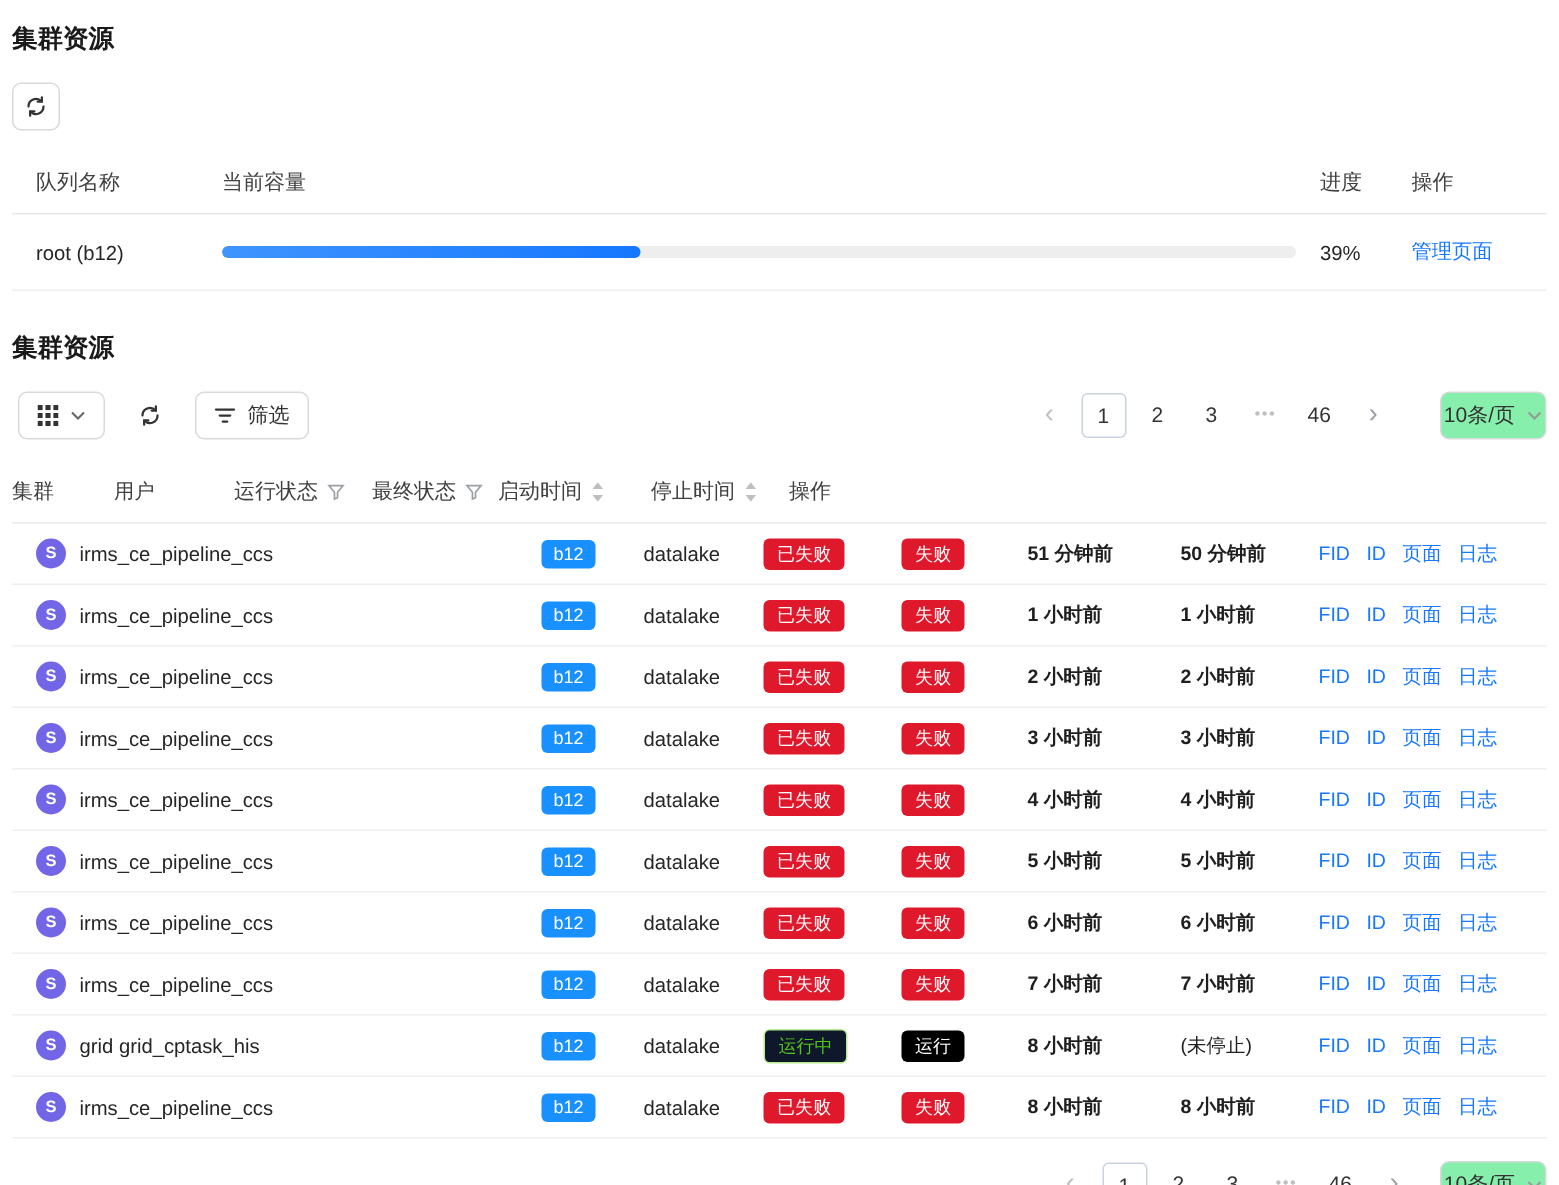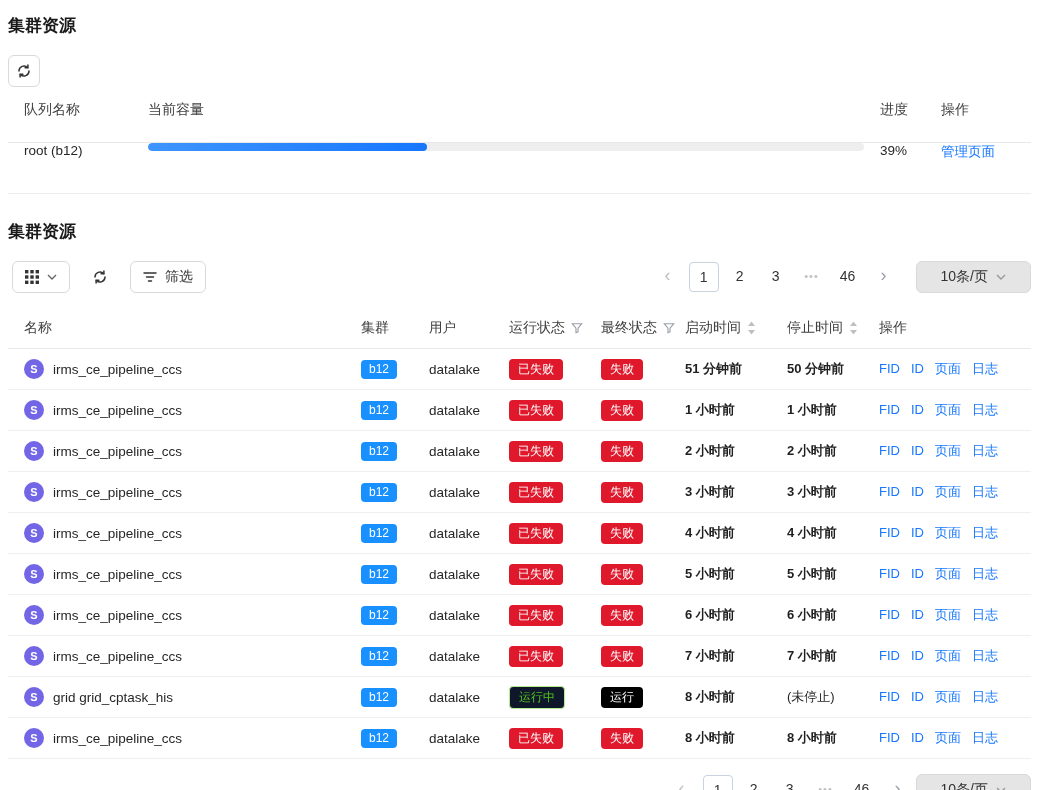--- a/index.html
+++ b/index.html
@@ -16,21 +16,21 @@
 
   .icon-btn {
     width: 32px; height: 32px; border: 1px solid #d9d9d9; border-radius: 6px;
     background: #fff; display: inline-flex; align-items: center; justify-content: center;
     cursor: pointer;
   }
   .icon-btn.plain { border: none; }
 
   
   .res-table { margin-top: 14px; }
-  .res-header, .res-row { display: flex; }
+  .res-header, .res-row { display: flex; align-items: center; }
   .res-header { height: 42px; border-bottom: 1px solid #e8e8e8; color: #404040; }
   .res-row { height: 51px; border-bottom: 1px solid #ededed; font-size: 13.5px; }
   .col-queue { width: 140px; padding-left: 16px; }
   .col-capacity { flex: 1; padding-right: 16px; }
   .col-progress { width: 55px; }
   .col-action { width: 96px; padding-left: 6px; }
   .progress-track { height: 8px; background: #eeeeee; border-radius: 4px; overflow: hidden; }
   .progress-fill { height: 100%; background: linear-gradient(90deg,#3f95ff,#1677ff); border-radius: 4px; }
   a.link { color: #1677ff; text-decoration: none; font-size: 13.5px; cursor: pointer; }
 
@@ -52,23 +52,23 @@
   .pagination { display: inline-flex; align-items: center; margin-left: auto; }
   .page-item {
     min-width: 30px; height: 30px; line-height: 28px; text-align: center;
     margin: 0 3px; border-radius: 4px; cursor: pointer; color: #333; font-size: 14px;
   }
   .page-item.active { border: 1px solid #c9d3e0; }
   .page-arrow { color: #bfbfbf; font-size: 18px; line-height: 26px; }
   .page-arrow.next { color: #9aa0a6; }
   .page-ellipsis { color: #bfbfbf; letter-spacing: 1px; font-size: 11px; }
   .page-size {
-    height: 32px; border: 1px solid #d9d9d9; border-radius: 6px; background: #e5e5e5;
-    display: inline-flex; align-items: center; gap: 8px; padding: 0 24px;
-    cursor: pointer; font-size: 14px; color: #333; white-space: nowrap;
+    height: 32px; border: 1px solid #d9d9d9; border-radius: 6px; background: #86efac;
+    display: inline-flex; align-items: center; gap: 8px; padding: 0 2px;
+    margin-left: 12px; cursor: pointer; font-size: 14px; color: #333; white-space: nowrap;
   }
 
   
   .task-header, .task-row { display: flex; align-items: center; }
   .task-header { height: 42px; border-bottom: 1px solid #e8e8e8; color: #404040; font-weight: 500; }
   .task-row { height: 41px; border-bottom: 1px solid #efefef; }
   .c-name { flex: 1; padding-left: 16px; display: flex; align-items: center; gap: 9px; min-width: 0; }
   .c-cluster { width: 68px; }
   .c-user { width: 80px; font-size: 13.5px; }
   .c-run { width: 92px; }
@@ -201,21 +201,20 @@
         <span>
           <svg width="10" height="6" viewBox="0 0 10 6" fill="none" stroke="#999" stroke-width="1.4">
               <polyline points="1,1 5,5 9,1"></polyline>
             </svg>
         </span>
       </div>
     </div>
 
     <div>
       <div class="task-header">
-        <div class="c-name">名称</div>
         <div class="c-cluster">集群</div>
         <div class="c-user">用户</div>
         <div class="c-run hcell">
           <span>运行状态</span>
           <span>
             <svg width="12" height="12" viewBox="0 0 14 14" fill="none" stroke="#9aa0a6" stroke-width="1.3">
                 <path d="M1.5 2h11L8.2 7.2v4.3l-2.4 1V7.2L1.5 2z"></path>
               </svg>
           </span>
         </div>

